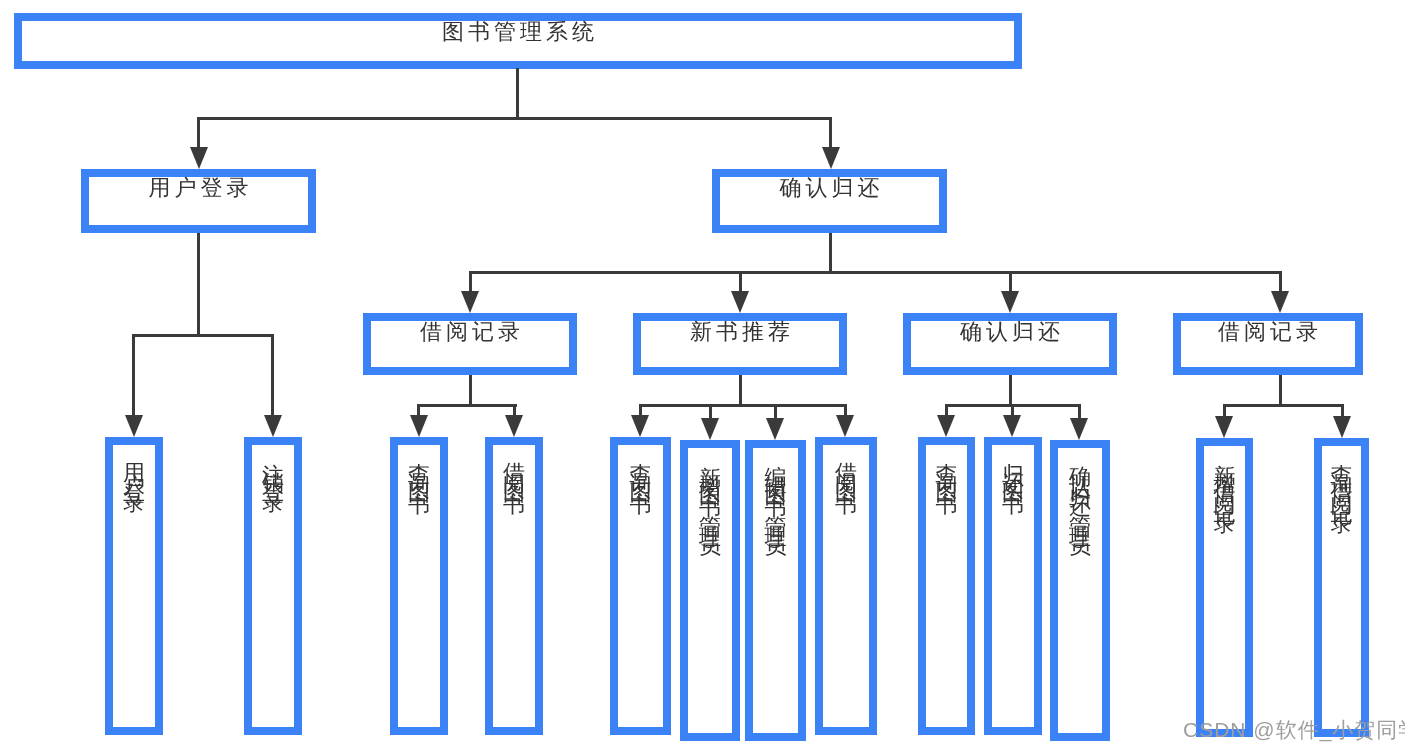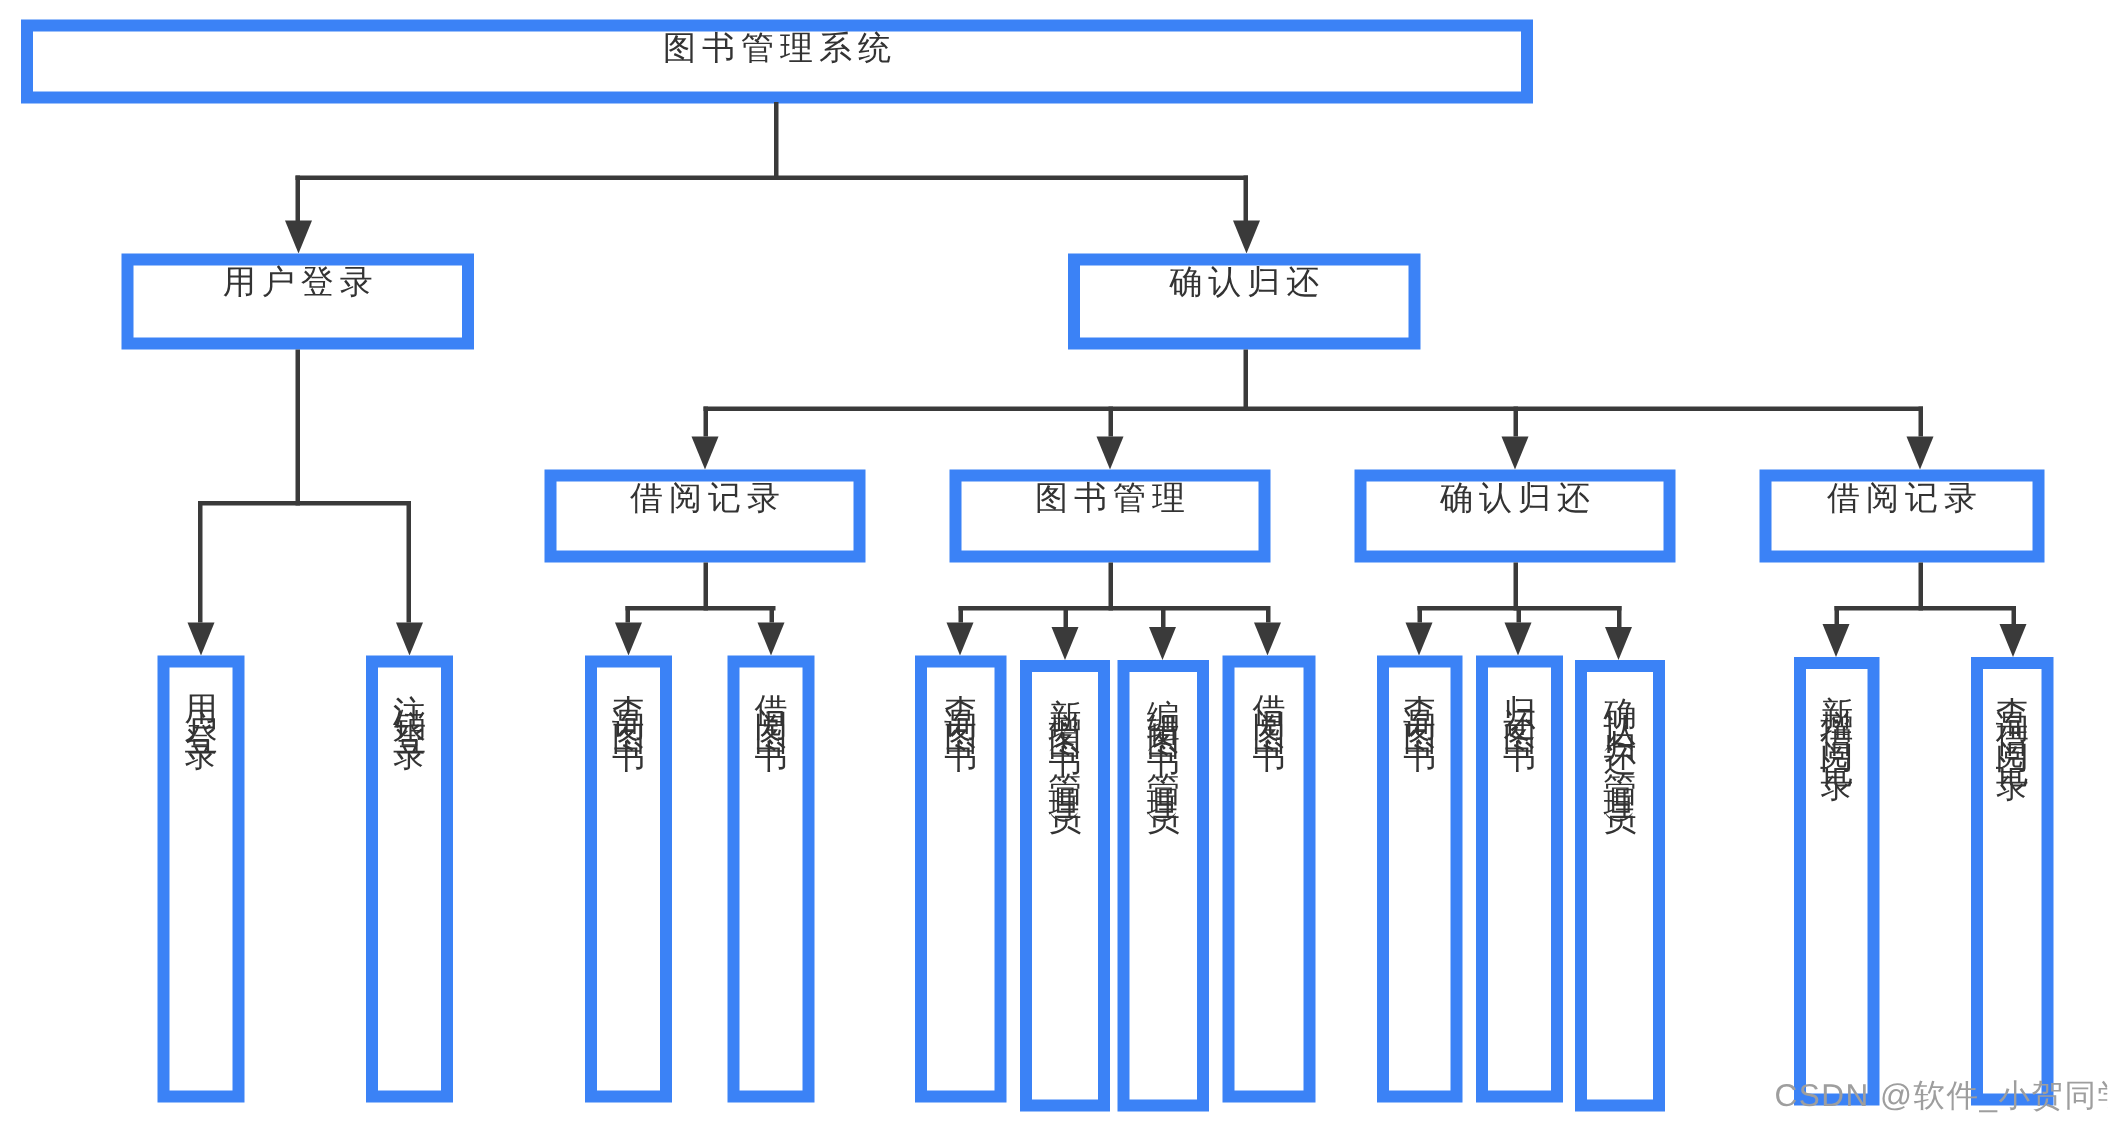--- a/index.html
+++ b/index.html
@@ -69,21 +69,21 @@
   <div class="arrow" style="left:731px; top:291px;"></div>
   <div class="line" style="left:1009px; top:271px; width:3px; height:20px;"></div>
   <div class="arrow" style="left:1001px; top:291px;"></div>
   <div class="line" style="left:1279px; top:271px; width:3px; height:20px;"></div>
   <div class="arrow" style="left:1271px; top:291px;"></div>
 
   <div class="box box-h" style="left:363px; top:313px; width:214px; height:62px;">
     <span>借阅记录</span>
   </div>
   <div class="box box-h" style="left:633px; top:313px; width:214px; height:62px;">
-    <span>图书管理</span>
+    <span>新书推荐</span>
   </div>
   <div class="box box-h" style="left:903px; top:313px; width:214px; height:62px;">
     <span>确认归还</span>
   </div>
   <div class="box box-h" style="left:1173px; top:313px; width:190px; height:62px;">
     <span>借阅记录</span>
   </div>
 
   <div class="line" style="left:469px; top:375px; width:3px; height:32px;"></div>
   <div class="line" style="left:417px; top:404px; width:100px; height:3px;"></div>

